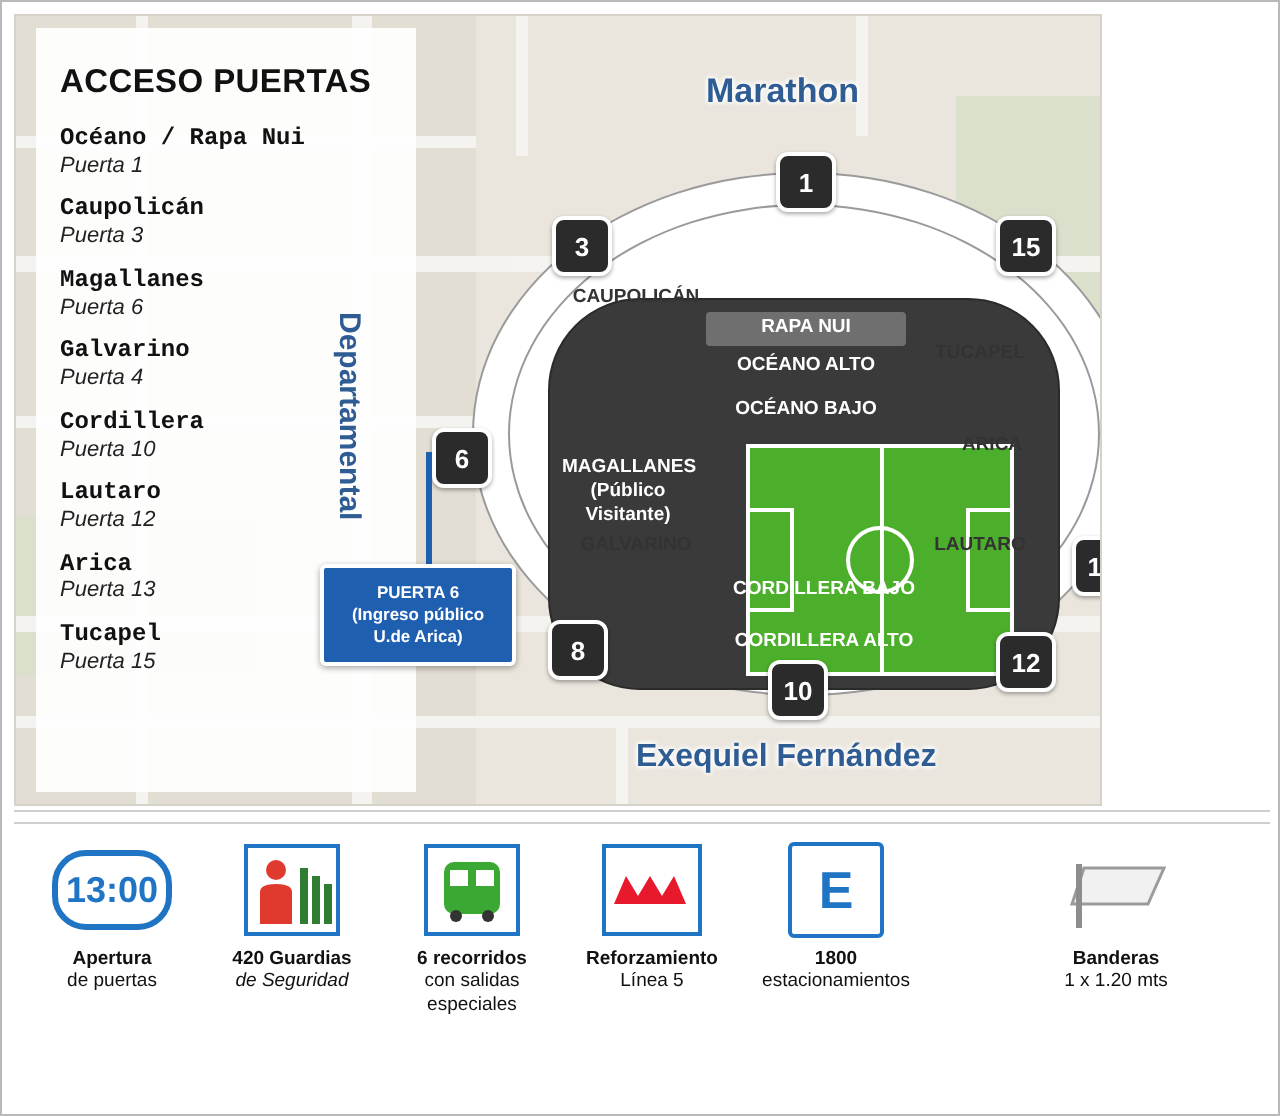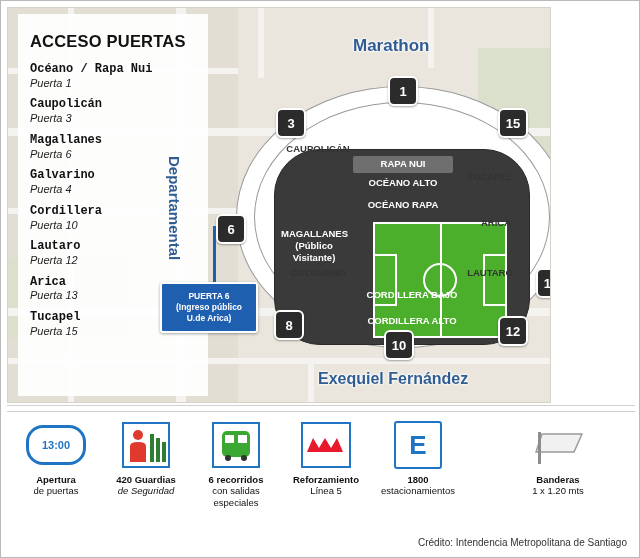--- a/index.html
+++ b/index.html
@@ -118,21 +118,21 @@
   .ic .glyph{height:50px;display:flex;align-items:center;justify-content:center;}
   .ic .cap{font-size:9.5px;line-height:1.2;color:#1b4f9c;font-weight:bold;margin-top:4px;}
   .ic .cap .norm{color:#111;font-weight:bold;display:block;}
   .divider{position:absolute;top:404px;left:6px;width:628px;height:1px;background:#cfcfcf;}
   .credit{
     position:absolute;right:12px;top:536px;font-size:10px;color:#333;
   }
   .clock{
     width:54px;height:34px;border:3px solid #1f74c4;border-radius:17px;
     display:flex;align-items:center;justify-content:center;color:#1f74c4;
-    font-size:11px;font-weight:bold;
+    font-size:18px;font-weight:bold;
   }
   .sq{width:44px;height:44px;border:2px solid #1f74c4;border-radius:3px;display:flex;align-items:center;justify-content:center;}
 </style>
 </head>
 <body>
 
 <div class="frame">
 
   <div class="map">
 
@@ -202,21 +202,21 @@
       <div class="bowl">
         <div class="pitch">
           <div class="mid"></div>
             <div class="circle"></div>
             <div class="boxL"></div>
             <div class="boxR"></div>
         </div>
 
         <div class="sector" style="left:78px;top:6px;width:100px;background:#6f6f6f;padding:3px 0;border-radius:2px;">RAPA NUI</div>
         <div class="sector" style="left:62px;top:28px;width:132px;">OCÉANO ALTO</div>
-        <div class="sector" style="left:62px;top:50px;width:132px;">OCÉANO RAPA</div>
+        <div class="sector" style="left:62px;top:50px;width:132px;">OCÉANO BAJO</div>
         <div class="sector" style="left:62px;top:140px;width:150px;">CORDILLERA BAJO</div>
         <div class="sector" style="left:62px;top:166px;width:150px;">CORDILLERA ALTO</div>
 
         <div class="visit" style="left:6px;top:78px;width:66px;">
           <div>MAGALLANES</div>
           <div>(Público</div>
           <div>Visitante)</div>
         </div>
       </div>
 
@@ -325,14 +325,13 @@
           <rect x="10" y="10" width="3" height="32" fill="#8d8d8d"></rect>
         </svg>
       </div>
       <div class="cap">
         <span class="norm">Banderas</span>
         <span style="color:#111;font-weight:normal;">1 x 1.20 mts</span>
       </div>
     </div>
   </div>
 
-  <div class="credit">Crédito: Intendencia Metropolitana de Santiago</div>
 </div>
 
 </body></html>

